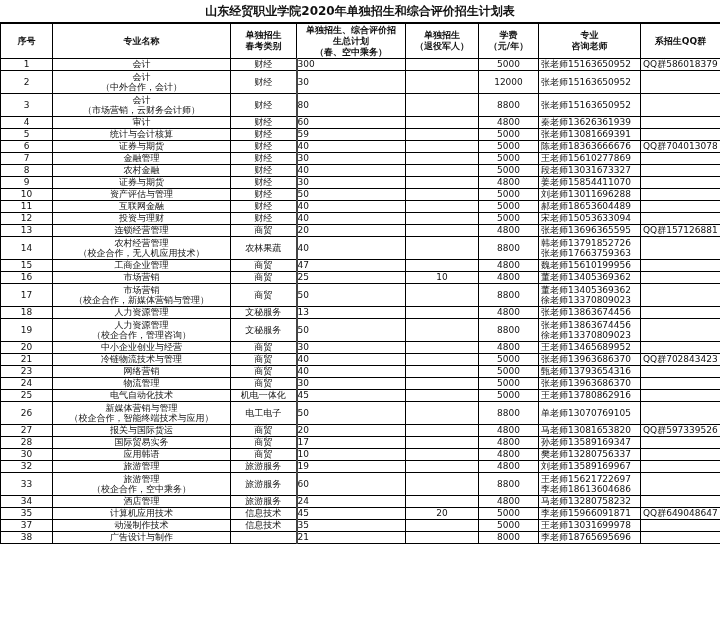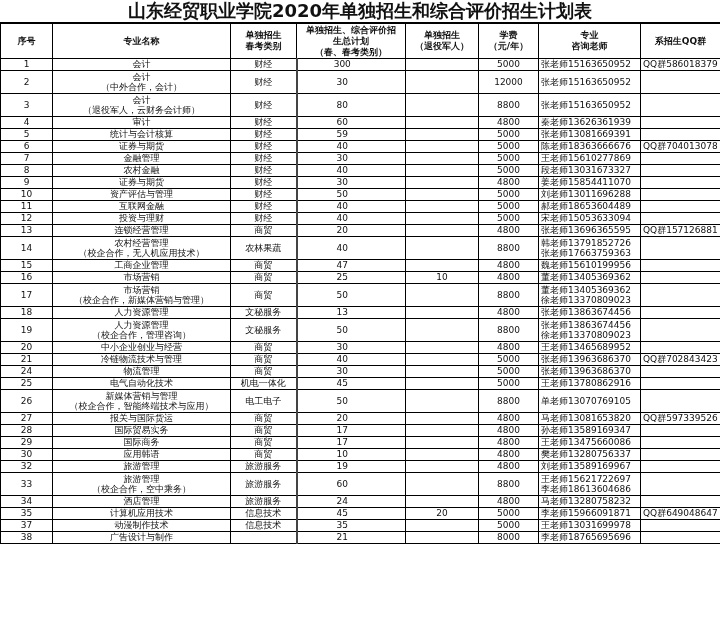--- a/index.html
+++ b/index.html
@@ -1,24 +1,24 @@
 <!DOCTYPE html>
 <html><head>
 <meta charset="utf-8">
 <style>
   html, body { margin:0; padding:0; background:#ffffff; }
   body { width:720px; height:630px; overflow:hidden; font-family:"DejaVu Sans", sans-serif; color:#111; }
   .sheet { position:relative; width:720px; }
-  .title { height:22px; line-height:22px; text-align:center; font-weight:bold; font-size:18px; border-bottom:1px solid #000; }
+  .title { height:22px; line-height:22px; text-align:center; font-weight:bold; font-size:12px; border-bottom:1px solid #000; }
   table { border-collapse:collapse; table-layout:fixed; width:720px; }
   td, th { border:1px solid #000; padding:0; font-size:9px; line-height:10.5px; text-align:center; vertical-align:middle; overflow:hidden; white-space:nowrap; }
   th { font-weight:bold; font-size:9px; line-height:11px; height:34px; }
   tr.r1 td { height:11px; }
   tr.r2 td { height:22px; }
-  td.num { text-align:center; padding-right:18px; }
+  td.num { text-align:left; padding-right:18px; }
   td.left { text-align:left; padding-left:2px; }
   td.thick-l { border-left:2px solid #444; }
   .l { display:block; }
 </style>
 </head>
 <body>
 
 <div class="sheet">
   <div class="title">山东经贸职业学院2020年单独招生和综合评价招生计划表</div>
   <table>
@@ -36,21 +36,21 @@
       <tr>
         <th>序号</th>
         <th>专业名称</th>
         <th>
           <span class="l">单独招生</span>
           <span class="l">春考类别</span>
         </th>
         <th class="thick-l">
           <span class="l">单独招生、综合评价招</span>
           <span class="l">生总计划</span>
-          <span class="l">（春、春考类别）</span>
+          <span class="l">（春、空中乘务）</span>
         </th>
         <th>
           <span class="l">单独招生</span>
           <span class="l">（退役军人）</span>
         </th>
         <th>
           <span class="l">学费</span>
           <span class="l">（元/年）</span>
         </th>
         <th>
@@ -113,21 +113,21 @@
           <td class="left">
             <span class="l"></span>
           </td>
         </tr>
         <tr class="r2">
           <td>
             <span class="l">3</span>
           </td>
           <td>
             <span class="l">会计</span>
-            <span class="l">（退役军人，云财务会计师）</span>
+            <span class="l">（市场营销，云财务会计师）</span>
           </td>
           <td>
             <span class="l">财经</span>
           </td>
           <td class="num thick-l">
             <span class="l">80</span>
           </td>
           <td>
             <span class="l"></span>
           </td>
@@ -610,20 +610,46 @@
           </td>
           <td class="left">
             <span class="l">张老师13963686370</span>
           </td>
           <td class="left">
             <span class="l">QQ群702843423</span>
           </td>
         </tr>
         <tr class="r1">
           <td>
+            <span class="l">23</span>
+          </td>
+          <td>
+            <span class="l">网络营销</span>
+          </td>
+          <td>
+            <span class="l">商贸</span>
+          </td>
+          <td class="num thick-l">
+            <span class="l">40</span>
+          </td>
+          <td>
+            <span class="l"></span>
+          </td>
+          <td>
+            <span class="l">5000</span>
+          </td>
+          <td class="left">
+            <span class="l">甄老师13793654316</span>
+          </td>
+          <td class="left">
+            <span class="l"></span>
+          </td>
+        </tr>
+        <tr class="r1">
+          <td>
             <span class="l">24</span>
           </td>
           <td>
             <span class="l">物流管理</span>
           </td>
           <td>
             <span class="l">商贸</span>
           </td>
           <td class="num thick-l">
             <span class="l">30</span>
@@ -734,46 +760,20 @@
             <span class="l">17</span>
           </td>
           <td>
             <span class="l"></span>
           </td>
           <td>
             <span class="l">4800</span>
           </td>
           <td class="left">
             <span class="l">孙老师13589169347</span>
-          </td>
-          <td class="left">
-            <span class="l"></span>
-          </td>
-        </tr>
-        <tr class="r1">
-          <td>
-            <span class="l">29</span>
-          </td>
-          <td>
-            <span class="l">国际商务</span>
-          </td>
-          <td>
-            <span class="l">商贸</span>
-          </td>
-          <td class="num thick-l">
-            <span class="l">17</span>
-          </td>
-          <td>
-            <span class="l"></span>
-          </td>
-          <td>
-            <span class="l">4800</span>
-          </td>
-          <td class="left">
-            <span class="l">王老师13475660086</span>
           </td>
           <td class="left">
             <span class="l"></span>
           </td>
         </tr>
         <tr class="r1">
           <td>
             <span class="l">30</span>
           </td>
           <td>

